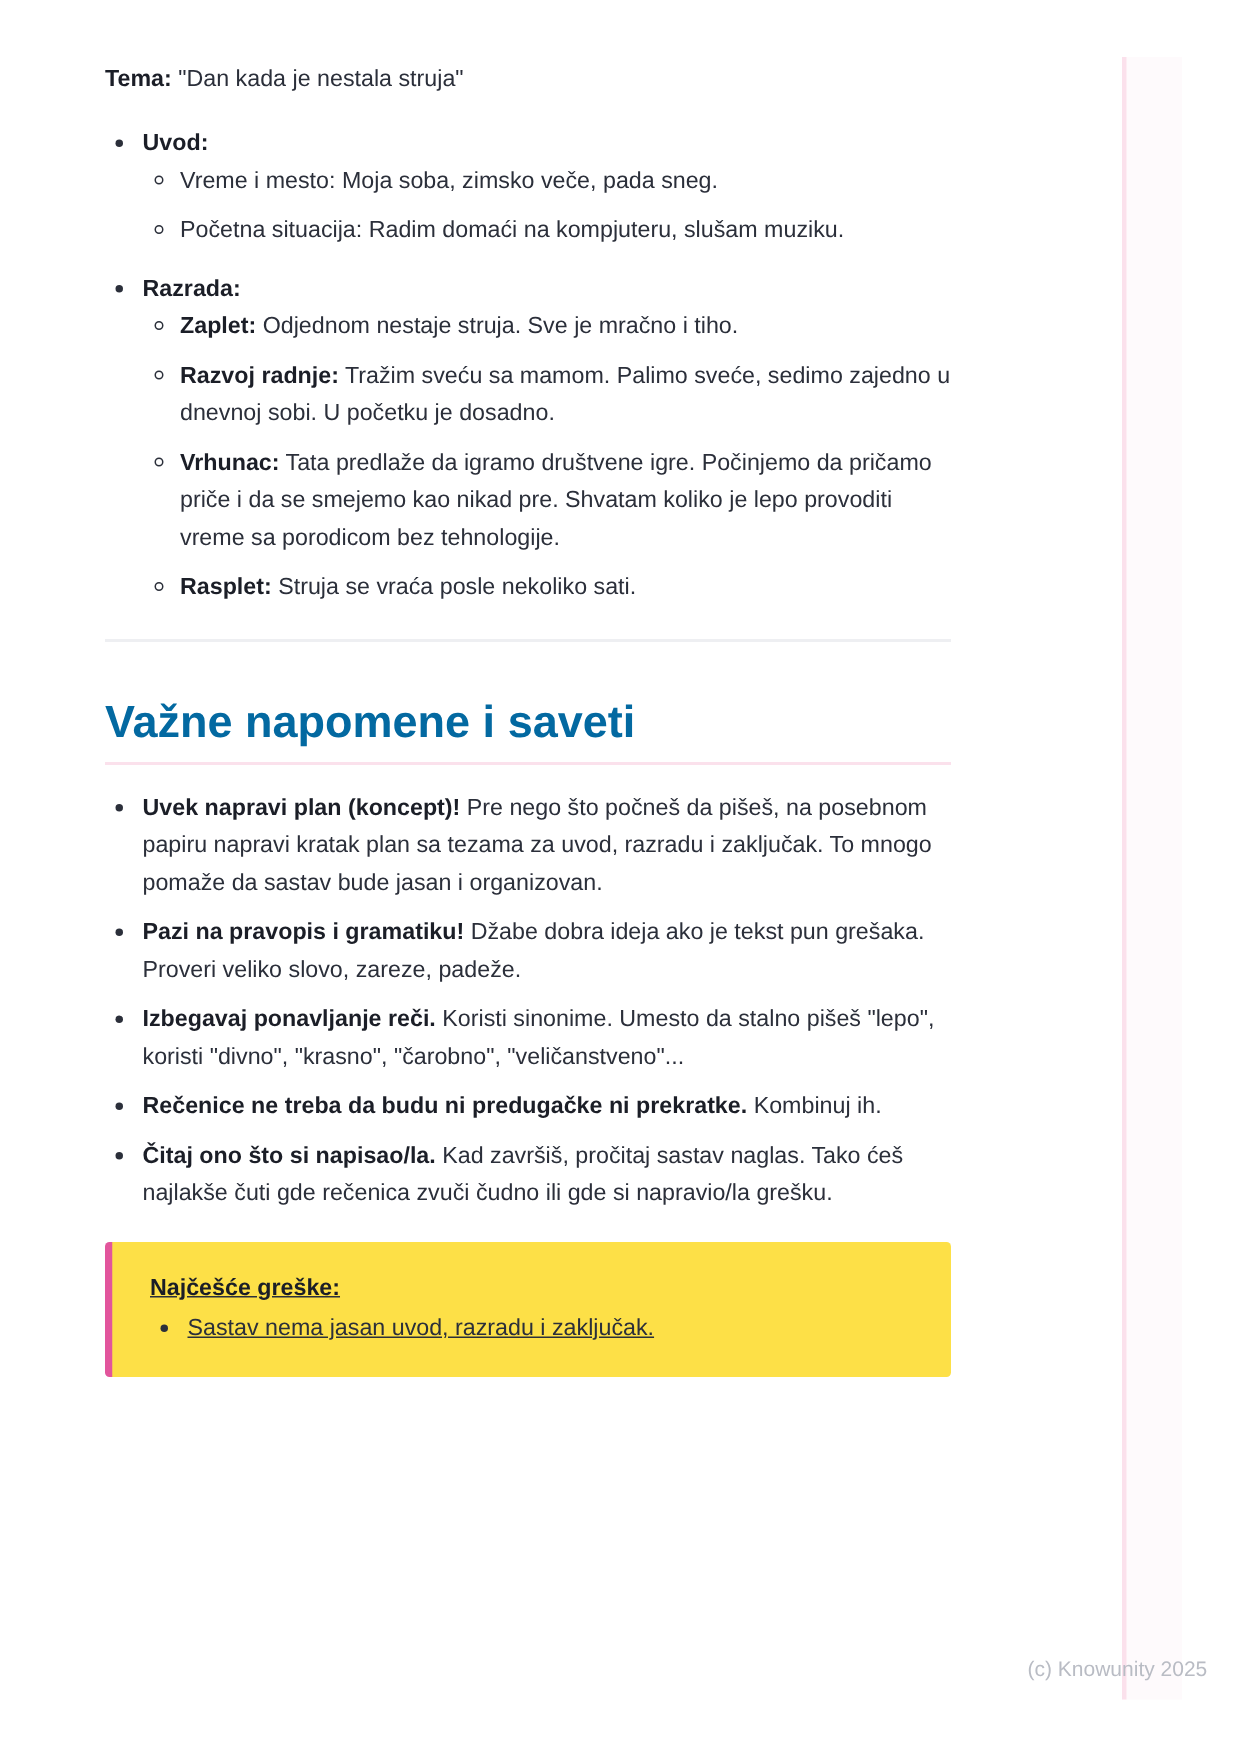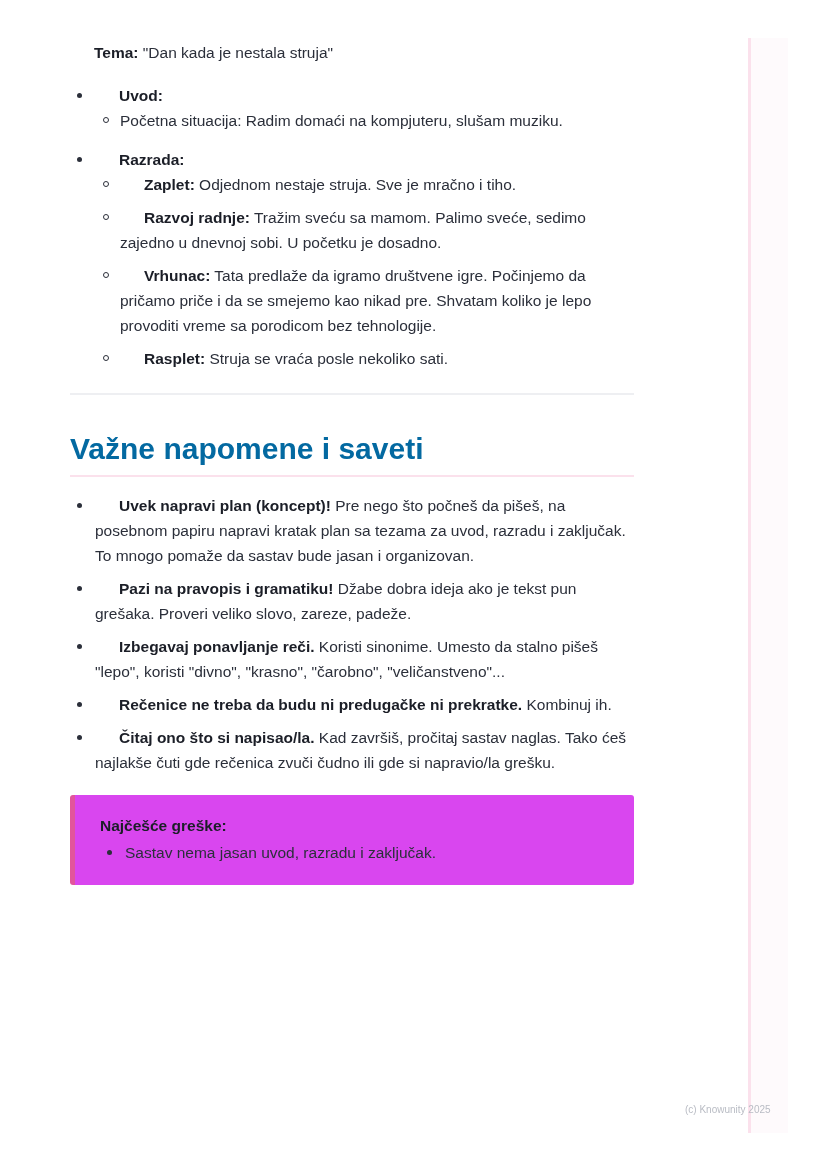--- a/index.html
+++ b/index.html
@@ -14,21 +14,21 @@
   }
   .side-line {
     position: absolute; left: 748px; top: 38px; width: 3px; height: 1095px;
     background: #fbe1ec;
   }
   .page {
     position: absolute; left: 70px; top: 40px; width: 564px;
     font-size: 15.5px; line-height: 25px;
   }
   .tema { margin: 0 0 18px 0; }
-  b, strong { color: #1b1e27; font-weight: bold; margin-left: 24px; }
+  b, strong { color: #1b1e27; font-weight: bold; }
   ul { margin: 0; padding: 0; list-style: none; }
   .lvl1 > li { position: relative; padding-left: 25px; margin-bottom: 14px; }
   .lvl1 > li::before {
     content: ""; position: absolute; left: 7px; top: 10px; width: 5px; height: 5px;
     border-radius: 50%; background: #2b2f3a;
   }
   .lvl2 { margin-top: 0; }
   .lvl2 > li { position: relative; padding-left: 25px; margin-bottom: 8px; }
   .lvl2 > li:last-child { margin-bottom: 0; }
   .lvl2 > li::before {
@@ -40,50 +40,51 @@
     margin: 34px 0 0 0; font-size: 30px; line-height: 40px; font-weight: bold;
     color: #0369a1;
   }
   .title-underline { height: 2px; background: #fbe1ec; margin: 6px 0 16px 0; }
   .tips > li { position: relative; padding-left: 25px; margin-bottom: 8px; }
   .tips > li::before {
     content: ""; position: absolute; left: 7px; top: 10px; width: 5px; height: 5px;
     border-radius: 50%; background: #2b2f3a;
   }
   .callout {
-    margin-top: 20px; background: #d946ef; border-left: 5px solid #e2559c;
-    border-radius: 3px; padding: 18px 20px 12px 25px;
+    margin-top: 20px; background: #fde047; border-left: 5px solid #e2559c;
+    border-radius: 3px; padding: 18px 20px 12px 25px; text-decoration: underline;
   }
   .callout-title { font-weight: bold; color: #1b1e27; margin-bottom: 2px; }
   .callout ul > li { position: relative; padding-left: 25px; margin-bottom: 8px; }
   .callout ul > li::before {
     content: ""; position: absolute; left: 7px; top: 10px; width: 5px; height: 5px;
     border-radius: 50%; background: #2b2f3a;
   }
   .watermark {
-    position: absolute; left: 685px; top: 1104px; font-size: 10px; color: #b9bcc4; text-align: center;
+    position: absolute; left: 685px; top: 1104px; font-size: 14px; color: #b9bcc4; text-align: center;
   }
 </style>
 </head>
 <body>
 
 <div class="side-strip"></div>
 <div class="side-line"></div>
 
 <div class="page">
 
   <p class="tema">
     <b>Tema:</b>
     <span>"Dan kada je nestala struja"</span>
   </p>
 
   <ul class="lvl1">
     <li>
       <b>Uvod:</b>
       <ul class="lvl2">
+        <li><span>Vreme i mesto: Moja soba, zimsko veče, pada sneg.</span></li>
         <li><span>Početna situacija: Radim domaći na kompjuteru, slušam muziku.</span></li>
       </ul>
     </li>
     <li>
       <b>Razrada:</b>
       <ul class="lvl2">
         <li><b>Zaplet:</b><span> Odjednom nestaje struja. Sve je mračno i tiho.</span></li>
         <li><b>Razvoj radnje:</b><span> Tražim sveću sa mamom. Palimo sveće, sedimo zajedno u dnevnoj sobi. U početku je dosadno.</span></li>
         <li><b>Vrhunac:</b><span> Tata predlaže da igramo društvene igre. Počinjemo da pričamo priče i da se smejemo kao nikad pre. Shvatam koliko je lepo provoditi vreme sa porodicom bez tehnologije.</span></li>
         <li><b>Rasplet:</b><span> Struja se vraća posle nekoliko sati.</span></li>

